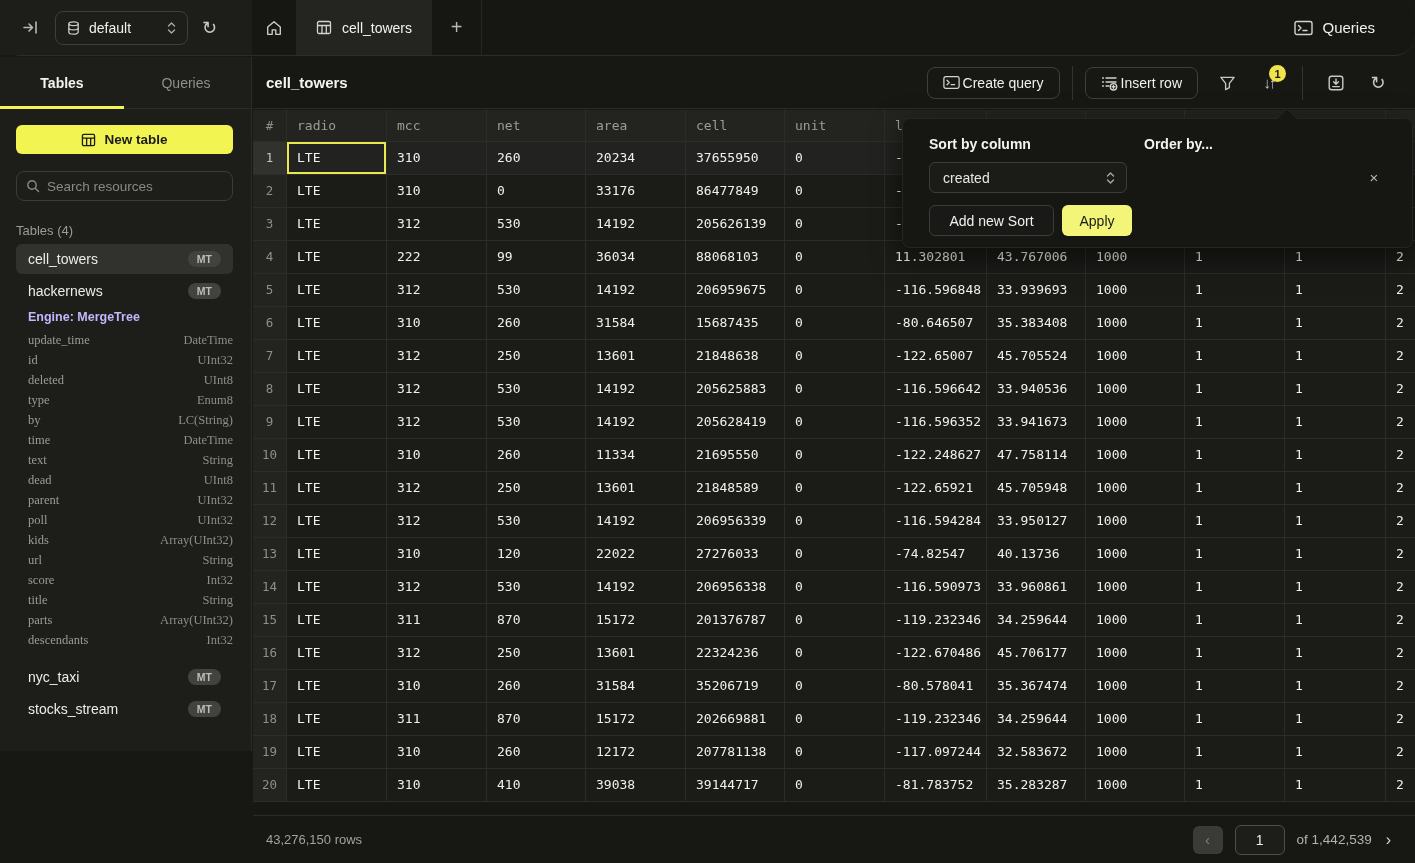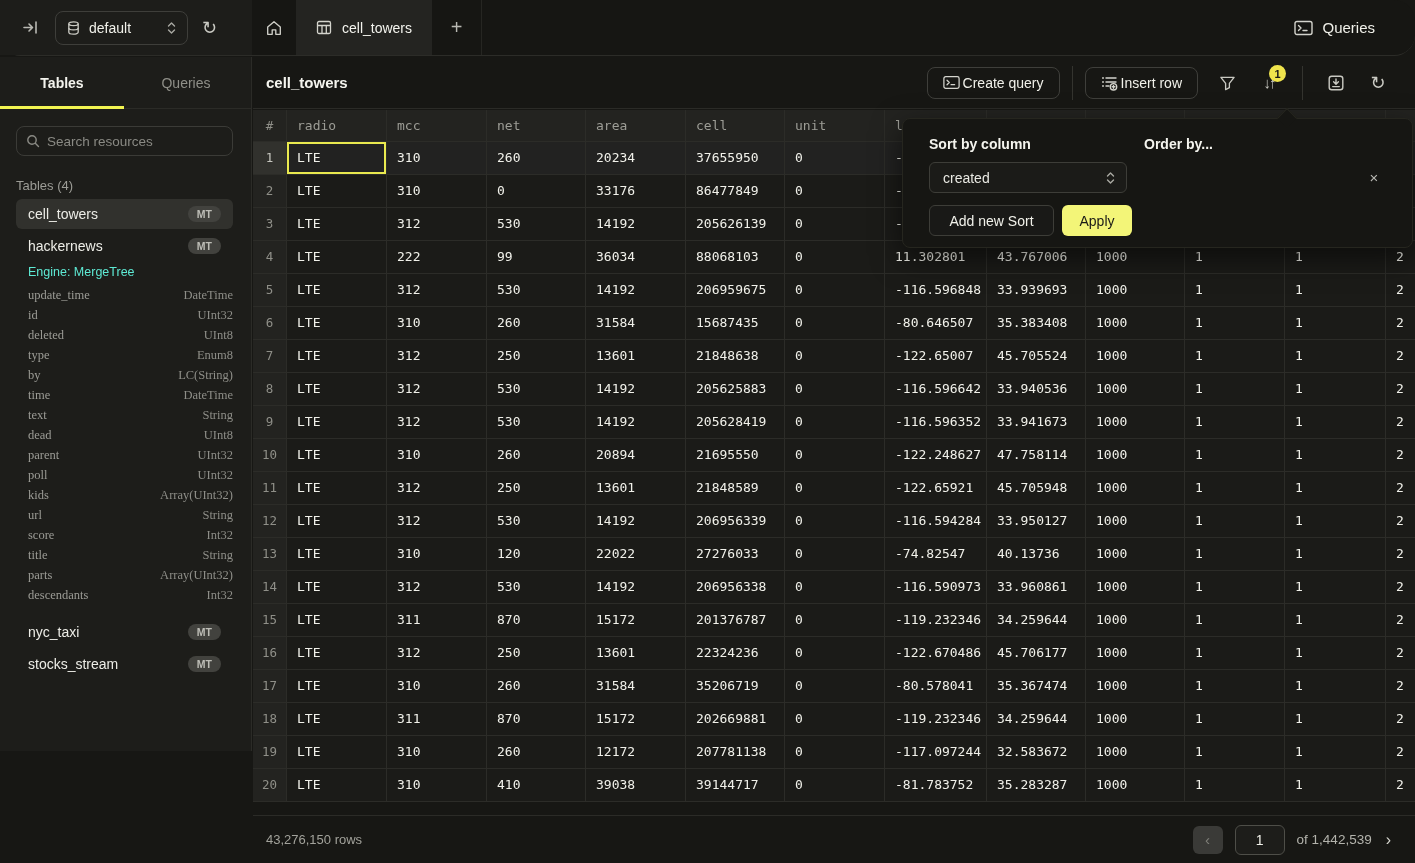--- a/index.html
+++ b/index.html
@@ -46,21 +46,21 @@
   .search-box input { background:transparent; border:none; outline:none; color:#d8d8d1; font-size:13.5px; width:100%;
                       font-family:"Liberation Sans",sans-serif; }
   .search-box input::placeholder { color:#8a8a84; }
   .section-label { margin:22px 0 6px 16px; color:#9c9c96; font-size:13px; }
   .tbl-item { margin:2px 16px 0 16px; width:217px; height:30px; border-radius:6px;
               display:flex; align-items:center; padding:0 12px; cursor:pointer; }
   .tbl-item.selected { background:#31312d; }
   .tbl-item .nm { flex:1; font-size:14px; color:#ededE7; }
   .mt-badge { background:#42423e; color:#bdbdb6; font-size:10.5px; font-weight:bold;
               border-radius:9px; padding:3px 9px; line-height:1; }
-  .engine-line { margin:4px 16px 6px 28px; color:#5eead4; font-size:12.5px; }
+  .engine-line { margin:4px 16px 6px 28px; color:#c4b5fd; font-size:12.5px;font-weight:bold; }
   .col-row { margin:0 16px 0 28px; width:205px; height:20px; display:flex; align-items:center;
              font-family:Liberation Serif, serif; font-size:12.5px; }
   .col-row .cn { flex:1; color:#9c9c96; }
   .col-row .ct { color:#8e8e88; }
   .gap-after-cols { height:10px; }
 
   
   .toolbar { position:absolute; left:253px; top:57px; width:1162px; height:52px;
              border-bottom:1px solid #2b2b27; display:flex; align-items:center; background:#171714; }
   .page-title { margin-left:13px; font-size:15px; font-weight:bold; color:#f4f4ee; }
@@ -181,20 +181,29 @@
     </div>
   </div>
 </div>
 
 <div class="sidebar">
   <div class="side-tabs">
     <div class="side-tab active">Tables</div>
     <div class="side-tab inactive">Queries</div>
     <div class="side-tab-underline"></div>
   </div>
+  <div class="new-table-btn">
+    <span>
+      <svg width="15" height="14" viewBox="0 0 16 15" fill="none" stroke="currentColor" stroke-width="1.4">
+        <rect x="1.5" y="1.5" width="13" height="12" rx="1.5"></rect>
+        <path d="M1.5 5.5 H14.5 M6 5.5 V13.5 M10.3 5.5 V13.5"></path>
+      </svg>
+    </span>
+    <span>New table</span>
+  </div>
   <div class="search-box">
     <span>
       <svg width="14" height="14" viewBox="0 0 14 14" fill="none" stroke="currentColor" stroke-width="1.4" stroke-linecap="round">
         <circle cx="6" cy="6" r="4.2"></circle>
           <path d="M9.3 9.3 L12.5 12.5"></path>
       </svg>
     </span>
     <input placeholder="Search resources" style="">
   </div>
   <div class="section-label">Tables (4)</div>
@@ -483,21 +492,21 @@
       <div class="td c9">1000</div>
       <div class="td c10">1</div>
       <div class="td c11">1</div>
       <div class="td c12">2</div>
     </div>
     <div class="tr">
       <div class="td c0 numcol">10</div>
       <div class="td c1">LTE</div>
       <div class="td c2">310</div>
       <div class="td c3">260</div>
-      <div class="td c4">20894</div>
+      <div class="td c4">11334</div>
       <div class="td c5">21695550</div>
       <div class="td c6">0</div>
       <div class="td c7">-122.248627</div>
       <div class="td c8">47.758114</div>
       <div class="td c9">1000</div>
       <div class="td c10">1</div>
       <div class="td c11">1</div>
       <div class="td c12">2</div>
     </div>
     <div class="tr">

